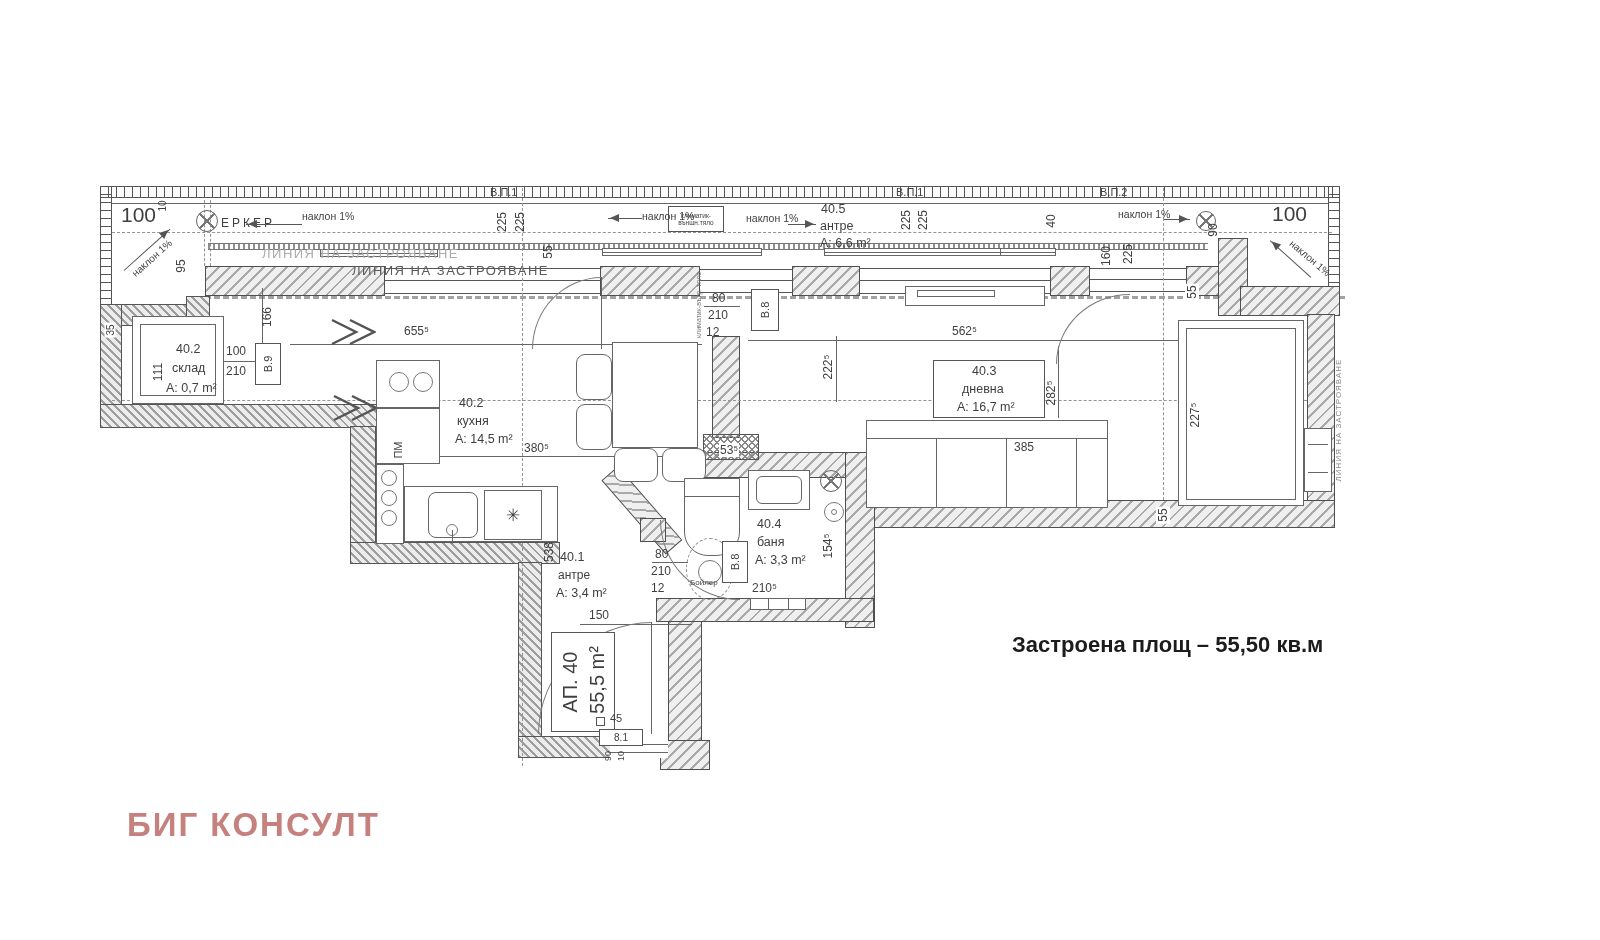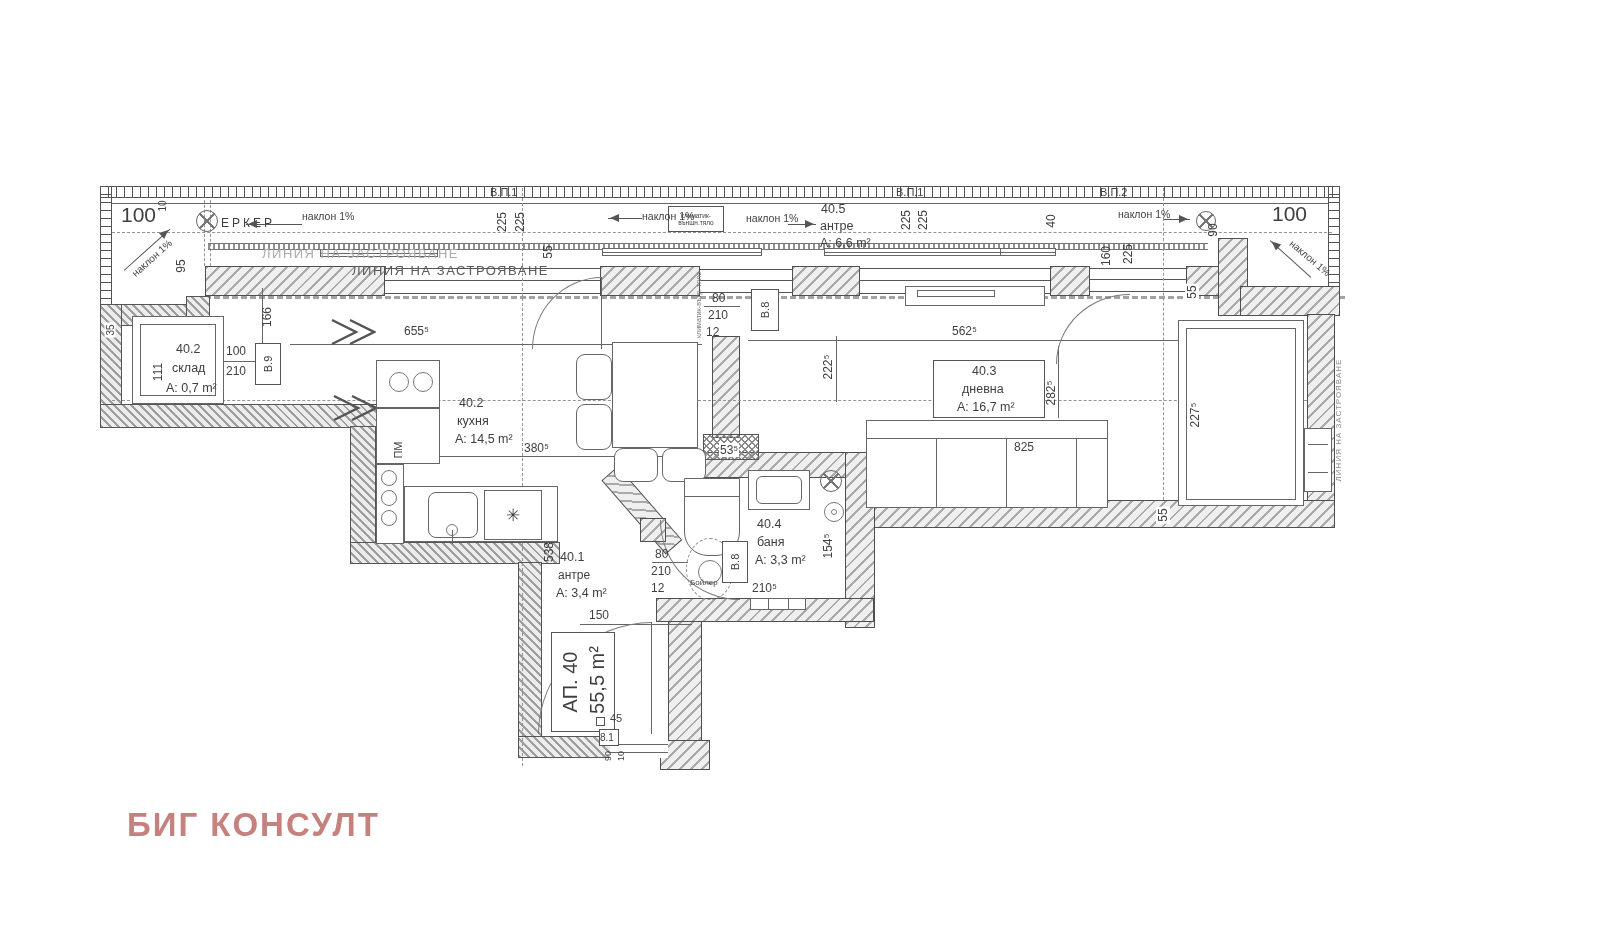--- a/index.html
+++ b/index.html
@@ -238,21 +238,21 @@
 <span class="vc lbl" style="left:698px;top:305px;font-size:7px;color:#777">климатик-вътр. тяло</span>
 <span class="vc lbl dim" style="left:828px;top:367px">222⁵</span>
 <span class="abs lbl dim" style="left:719px;top:443px;background:#fff;padding:0 1px">53⁵</span>
 
 <div class="abs tbox" style="left:933px;top:360px;width:112px;height:58px"></div>
 <span class="abs lbl" style="left:972px;top:364px;font-size:12.5px">40.3</span>
 <span class="abs lbl" style="left:962px;top:382px;font-size:12.5px">дневна</span>
 <span class="abs lbl" style="left:957px;top:400px;font-size:12.5px">А: 16,7 m²</span>
 <span class="abs lbl dim" style="left:952px;top:324px">562⁵</span>
 <span class="vc lbl dim" style="left:1051px;top:393px">282⁵</span>
-<span class="abs lbl dim" style="left:1014px;top:440px">825</span>
+<span class="abs lbl dim" style="left:1014px;top:440px">385</span>
 <span class="vc lbl dim" style="left:1195px;top:415px">227⁵</span>
 <span class="vc lbl dim" style="left:1163px;top:515px;background:#fff;padding:0 2px">55</span>
 
 <span class="abs lbl" style="left:757px;top:517px;font-size:12.5px">40.4</span>
 <span class="abs lbl" style="left:757px;top:535px;font-size:12.5px">баня</span>
 <span class="abs lbl" style="left:755px;top:553px;font-size:12.5px">А: 3,3 m²</span>
 <span class="abs lbl xs" style="left:690px;top:578px">Бойлер</span>
 <span class="abs lbl dim" style="left:655px;top:547px">80</span>
 <span class="abs lbl dim" style="left:651px;top:564px">210</span>
 <span class="abs lbl dim" style="left:651px;top:581px">12</span>
@@ -264,21 +264,22 @@
 <span class="abs lbl" style="left:560px;top:550px;font-size:12.5px">40.1</span>
 <span class="abs lbl" style="left:558px;top:568px;font-size:12px">антре</span>
 <span class="abs lbl" style="left:556px;top:586px;font-size:12.5px">А: 3,4 m²</span>
 <span class="vc lbl dim" style="left:549px;top:552px">538</span>
 <span class="abs lbl dim" style="left:589px;top:608px">150</span>
 <div class="abs tbox" style="left:551px;top:632px;width:64px;height:100px"></div>
 <span class="vc lbl" style="left:570px;top:682px;font-size:20px">АП. 40</span>
 <span class="vc lbl" style="left:597px;top:680px;font-size:20px">55,5 m²</span>
 <div class="abs tbox" style="left:596px;top:717px;width:9px;height:9px"></div>
 <span class="abs lbl" style="left:610px;top:712px;font-size:11px">45</span>
-<div class="abs tbox" style="left:599px;top:729px;width:20px;height:17px;display:flex;align-items:center;justify-content:flex-start">
+<div class="abs tbox" style="left:599px;top:729px;width:44px;height:17px;display:flex;align-items:center;justify-content:center">
   <span class="lbl" style="font-size:10px">8.1</span>
 </div>
 <span class="vc lbl" style="left:608px;top:756px;font-size:9px">90</span>
 <span class="vc lbl" style="left:621px;top:756px;font-size:9px">10</span>
 
 <div class="abs info" style="left:1012px;top:630px;width:460px">
+  <div>Застроена площ – 55,50 кв.м</div>
 </div>
 <div class="abs wm" style="left:127px;top:806px">БИГ КОНСУЛТ</div>
 
 </body></html>

